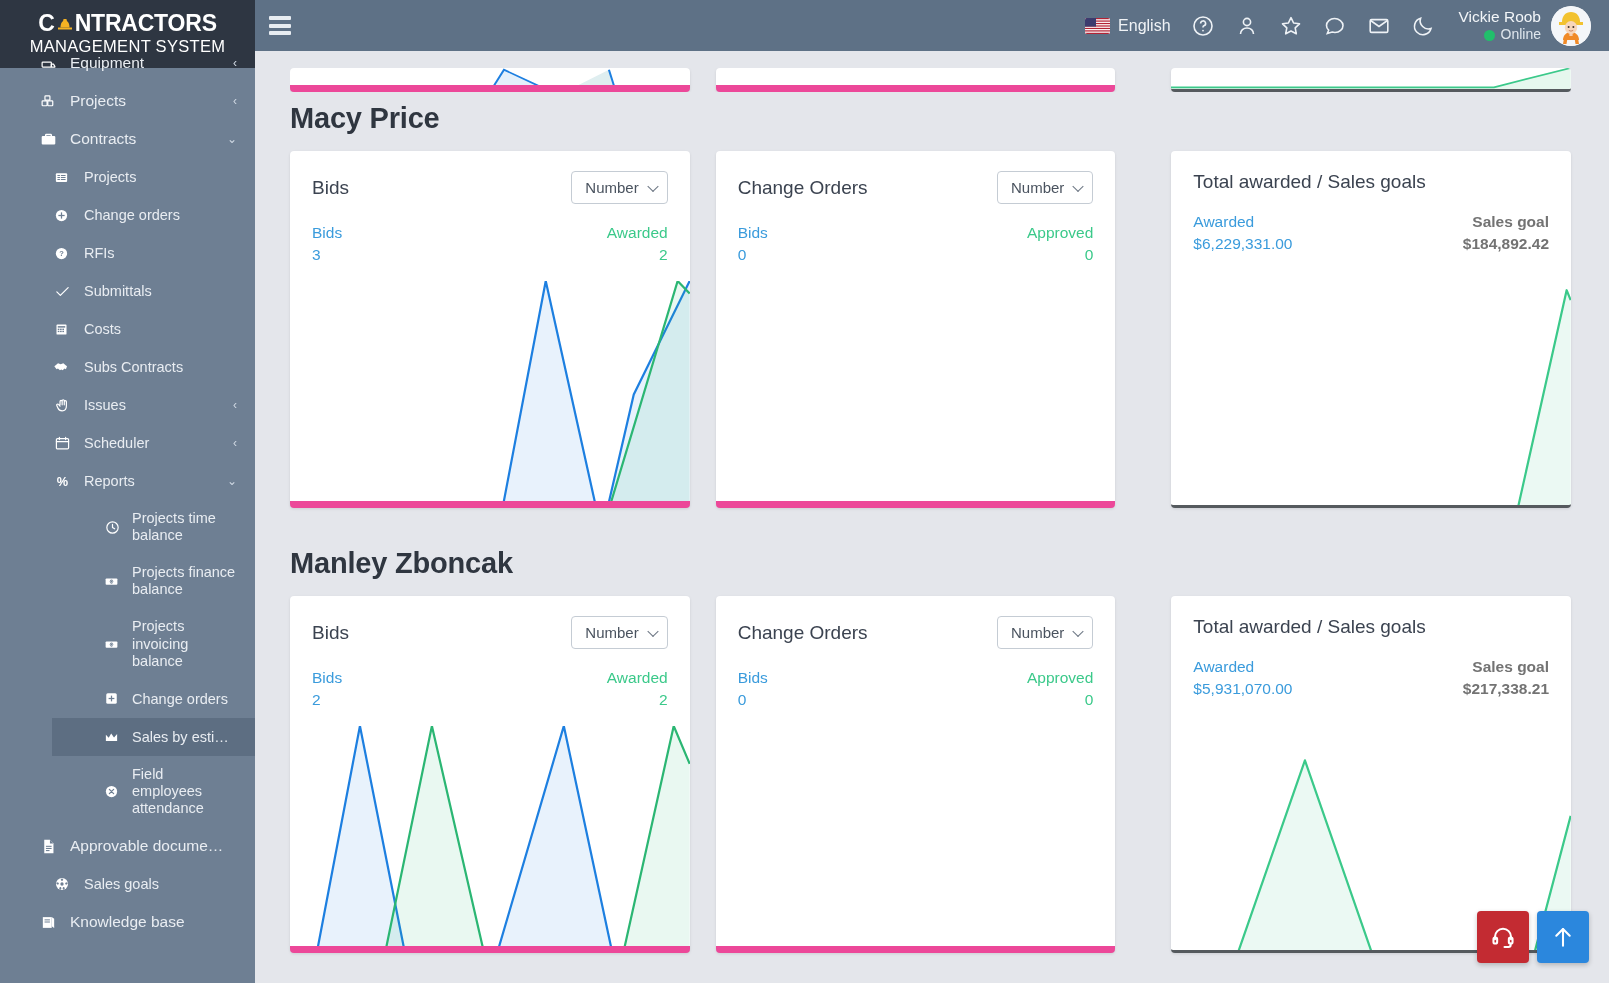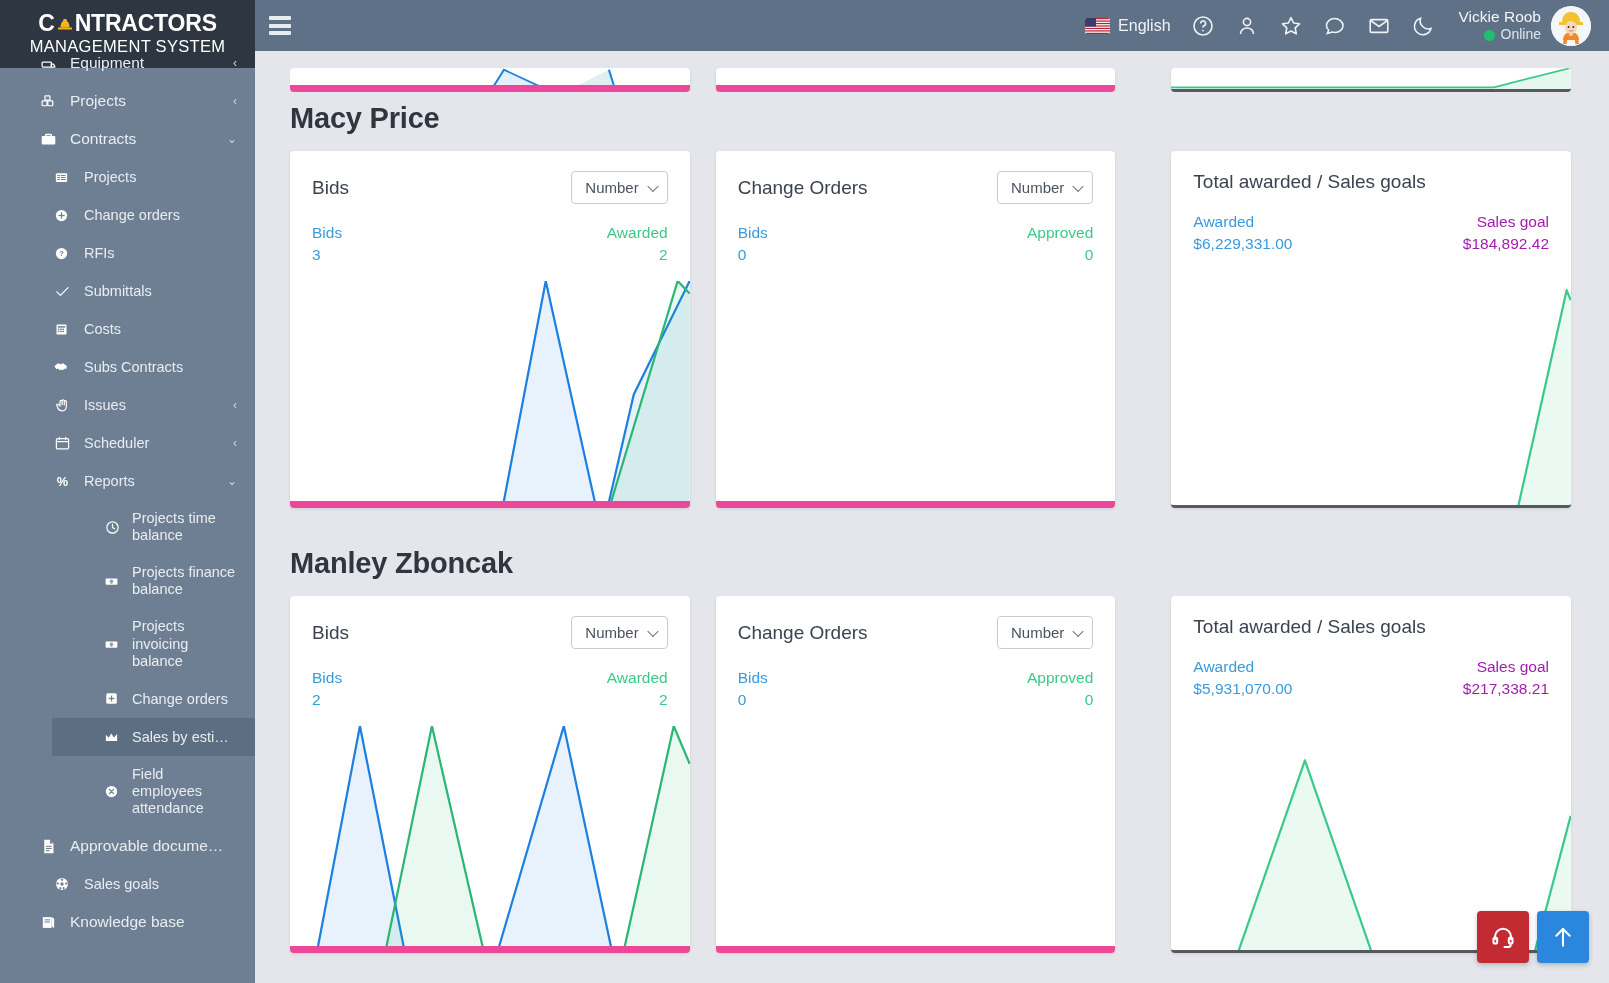--- a/index.html
+++ b/index.html
@@ -129,21 +129,21 @@
     width: 7px; height: 7px; border-right: 1.6px solid #6b7582;
     border-bottom: 1.6px solid #6b7582; transform: translateY(-70%) rotate(45deg);
     pointer-events: none;
   }
   .stats {
     display: flex; justify-content: space-between;
     padding: 18px 22px 0 22px;
   }
   .stat-l { color: #3a9bdc; font-size: 15.5px; line-height: 1.45; }
   .stat-r { color: #3bc98a; font-size: 15.5px; line-height: 1.45; text-align: right; }
-  .stat-r.grey { color: #a21caf; }
+  .stat-r.grey { color: #737373; font-weight: bold; }
   .chart { position: relative; width: 100%; }
   .chart svg { display: block; width: 100%; height: 100%; }
 
   .section-title {
     font-size: 29px; font-weight: bold; color: #2f3640;
     letter-spacing: -0.2px;
   }
 
   
   .fab-wrap { position: absolute; right: 20px; bottom: 20px; display: flex; gap: 8px; }

